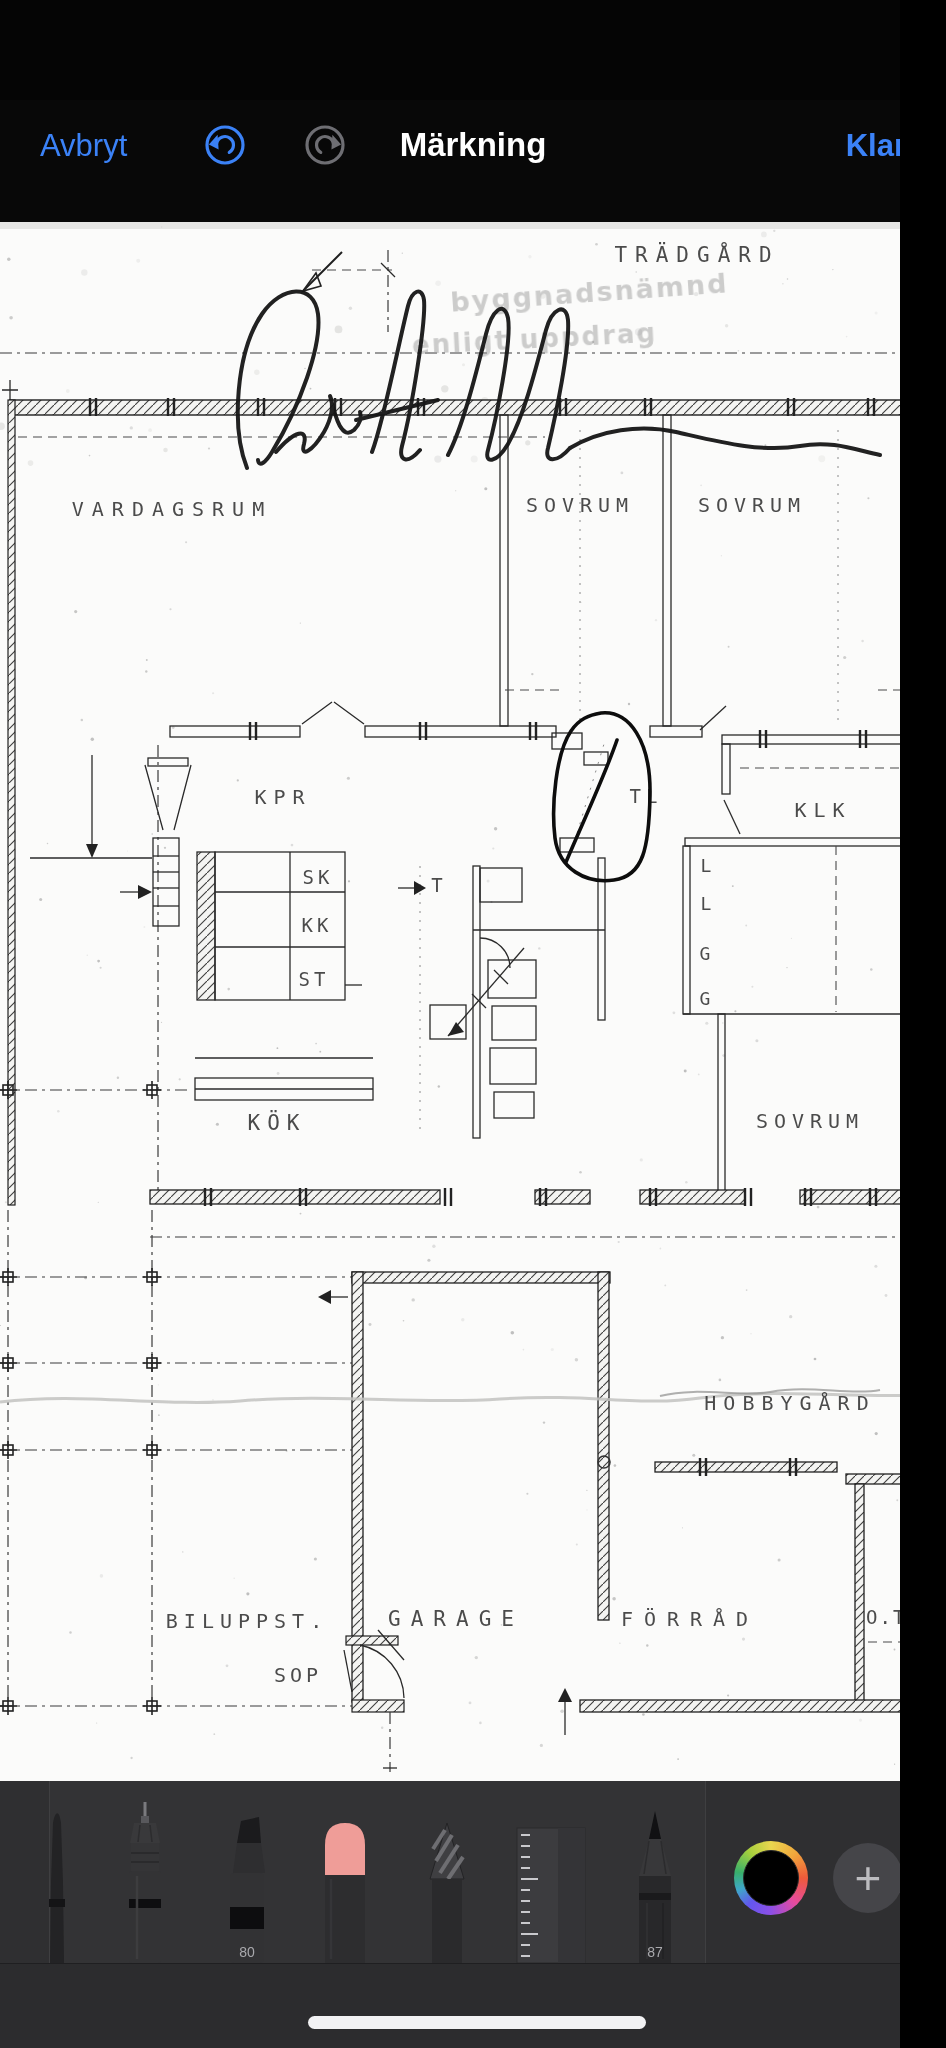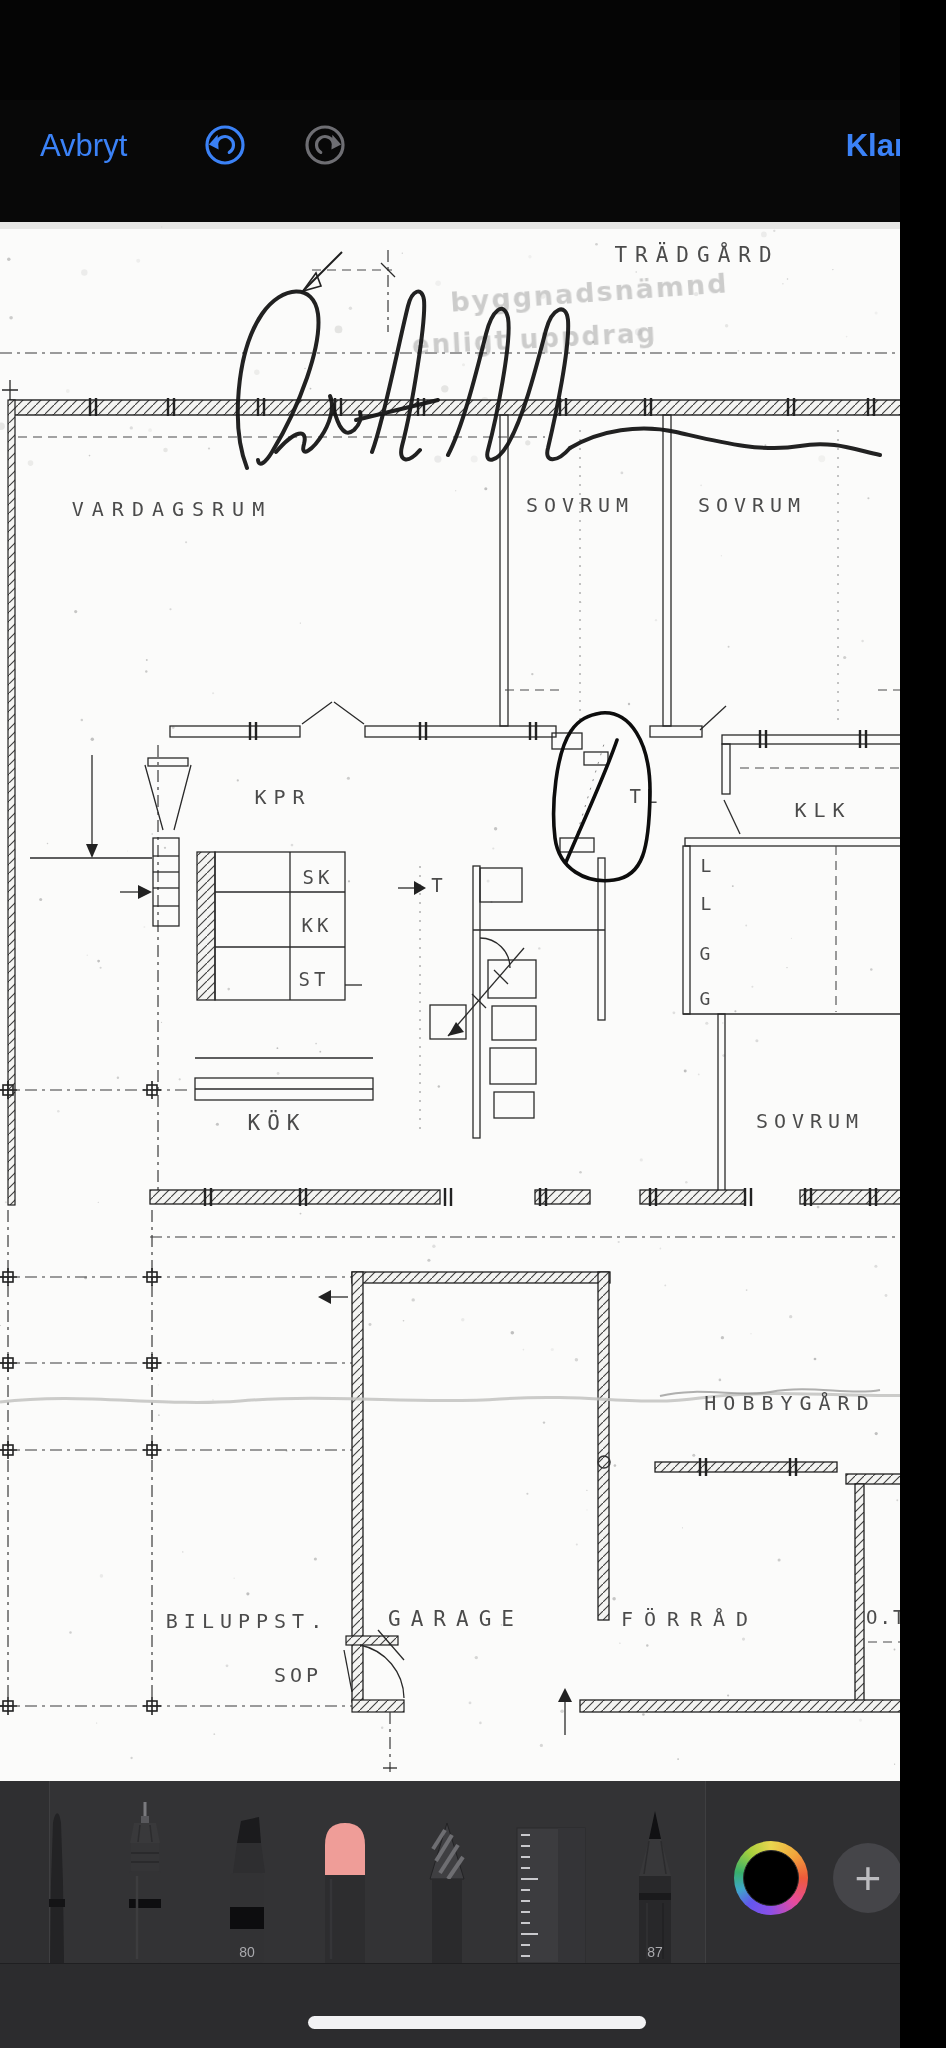--- a/index.html
+++ b/index.html
@@ -69,20 +69,21 @@
       <span>
         <svg width="46" height="46" viewBox="0 0 46 46">
           <g transform="translate(46,0) scale(-1,1)">
             <circle cx="23" cy="23" r="18" fill="none" stroke="#6e6e73" stroke-width="3.2"></circle>
             <path d="M14.6 21.5 A8.5 8.5 0 1 1 27.25 30.4" fill="none" stroke="#6e6e73" stroke-width="3.2" stroke-linecap="round"></path>
             <polygon points="15.6,12.8 6.9,22.4 16.6,27.6" fill="#6e6e73"></polygon>
           </g>
         </svg>
       </span>
     </button>
+    <div class="nav-title">Märkning</div>
     <button class="nav-btn nav-done">Klar</button>
   </div>
 
   <div class="plan">
     <svg width="946" height="1559" viewBox="0 222 946 1559">
       <defs>
         <pattern id="hat" width="9" height="9" patternUnits="userSpaceOnUse">
           <rect width="9" height="9" fill="#f4f4f2"></rect>
           <path d="M0 9 L9 0" stroke="#3c3c3c" stroke-width="1.1"></path>
         </pattern>

